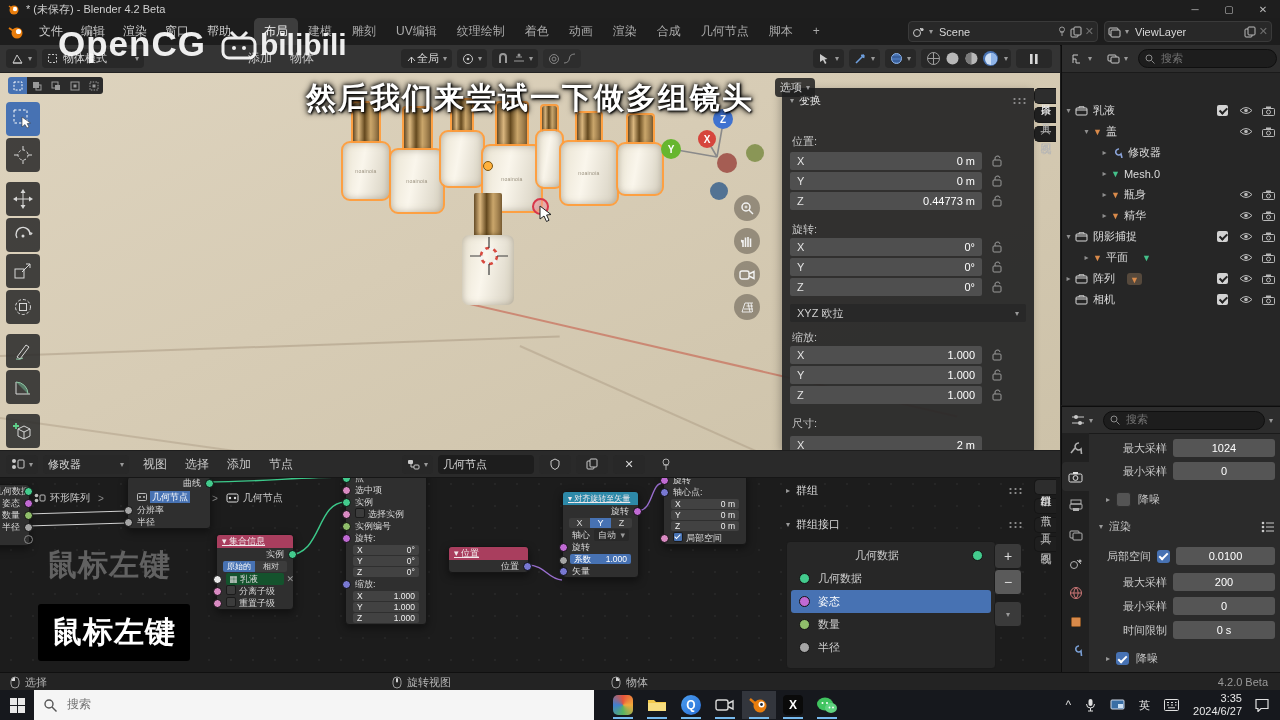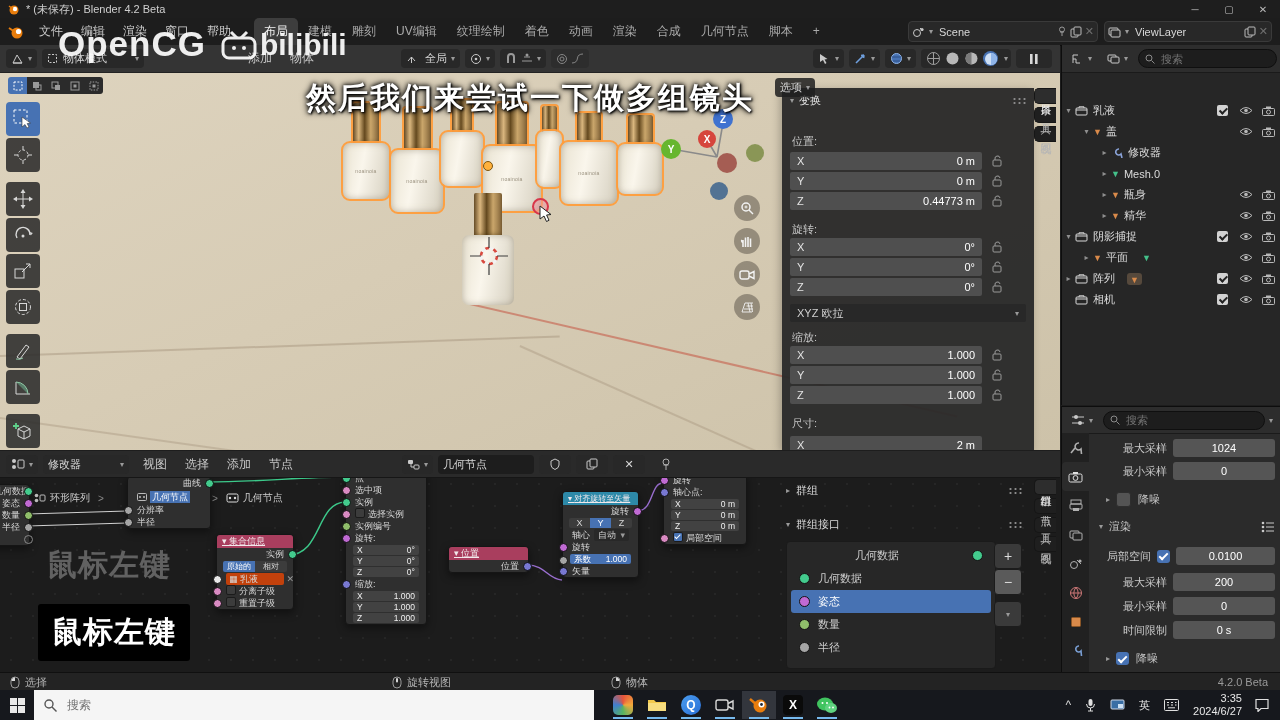--- a/index.html
+++ b/index.html
@@ -3,21 +3,21 @@
 <meta charset="utf-8">
 <style>
   html,body{margin:0;padding:0;background:#0b0b0b;}
   #app{position:relative;width:1280px;height:720px;overflow:hidden;background:#1d1d1d;
        font-family:"Liberation Sans","DejaVu Sans",sans-serif;color:#d0d0d0;
        -webkit-font-smoothing:antialiased;font-size:12px;}
   .abs{position:absolute;}
   .r{display:flex;align-items:center;}
   .grow{flex:1;}
   svg{display:block;}
-  input{font-family:Liberation Serif, serif;outline:none;}
+  input{font-family:Liberation Mono, monospace;outline:none;}
 
   
   #titlebar{left:0;top:0;width:1280px;height:18px;background:#1e1e1e;display:flex;align-items:center;font-size:11px;color:#cfcfcf;}
   .winbtn{width:34px;height:18px;display:flex;align-items:center;justify-content:center;color:#bbb;font-size:10px;}
 
   
   #topbar{left:0;top:18px;width:1280px;height:27px;background:#1d1d1d;border-bottom:1px solid #0e0e0e;display:flex;align-items:center;}
   .menu{padding:0 9px;color:#c9c9c9;font-size:12px;height:27px;line-height:27px;}
   .wstab{padding:0 10px;height:27px;line-height:27px;color:#ababab;font-size:12px;border-radius:5px 5px 0 0;}
   .wstab.active{background:#3d3d3d;color:#f0f0f0;}
@@ -212,21 +212,21 @@
           <span class="caret">▾</span>
       </div>
       <div style="width:90px"></div>
       <div class="menu" style="height:27px">添加</div>
       <div class="menu" style="height:27px">物体</div>
       <div style="width:78px"></div>
       <div class="hbtn">
         <svg width="11" height="11">
             <path d="M5.5 10 L5.5 4 M5.5 4 L2 8 M5.5 4 L9 8" stroke="#c9c9c9" fill="none"></path>
           </svg>
-        <span style="margin-left:8px">全局</span>
+        <span style="margin-left:0">全局</span>
         <span class="caret">▾</span>
       </div>
       <div class="hbtn">
         <svg width="12" height="12">
             <circle cx="6" cy="6" r="4.5" fill="none" stroke="#c9c9c9"></circle>
             <circle cx="6" cy="6" r="1.3" fill="#c9c9c9"></circle>
           </svg>
         <span class="caret">▾</span>
       </div>
       <div class="hbtn">
@@ -716,21 +716,21 @@
     </div>
 
     <div class="node" style="left:216px;top:83px;width:76px">
       <div class="nhead" style="background:#a93e5e">▾ <span>集合信息</span></div>
       <div class="nrow out"><span>实例</span><i class="sock r sg"></i></div>
       <div class="r" style="padding:1px 6px">
         <span style="flex:1;background:#4772b3;color:#fff;border-radius:2px 0 0 2px;text-align:center;font-size:8px">原始的</span>
         <span style="flex:1;background:#3c3c3c;border-radius:0 2px 2px 0;text-align:center;font-size:8px">相对</span>
       </div>
       <div class="nrow"><i class="sock l sw"></i>
-        <span style="background:#c2410c;border-radius:2px;padding:0 3px;display:inline-block;width:52px">▦ <span>乳液</span></span>
+        <span style="background:#14532d;border-radius:2px;padding:0 3px;display:inline-block;width:52px">▦ <span>乳液</span></span>
         <span style="color:#999"> ✕</span>
       </div>
       <div class="nrow"><i class="sock l" style="background:#d98ac2"></i><i class="ncb"></i><span>分离子级</span></div>
       <div class="nrow"><i class="sock l" style="background:#d98ac2"></i><i class="ncb"></i><span>重置子级</span></div>
     </div>
 
     <div class="node" style="left:345px;top:20px;width:80px">
       <div class="nrow"><i class="sock l sg"></i><span>点</span></div>
       <div class="nrow"><i class="sock l" style="background:#d98ac2"></i><span>选中项</span></div>
       <div class="nrow"><i class="sock l sg"></i><span>实例</span></div>

